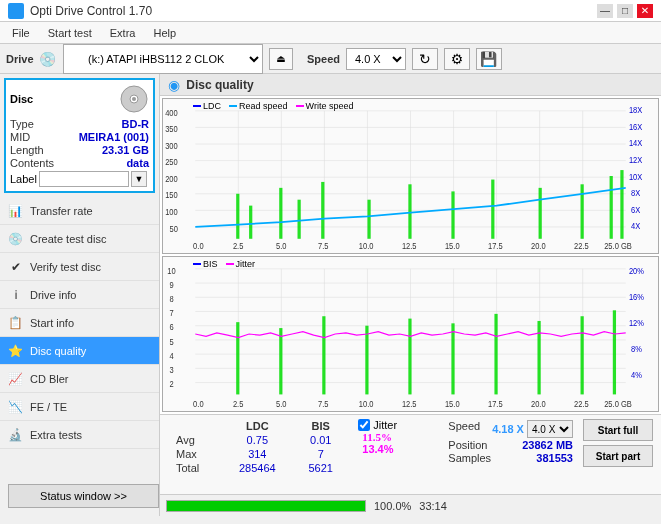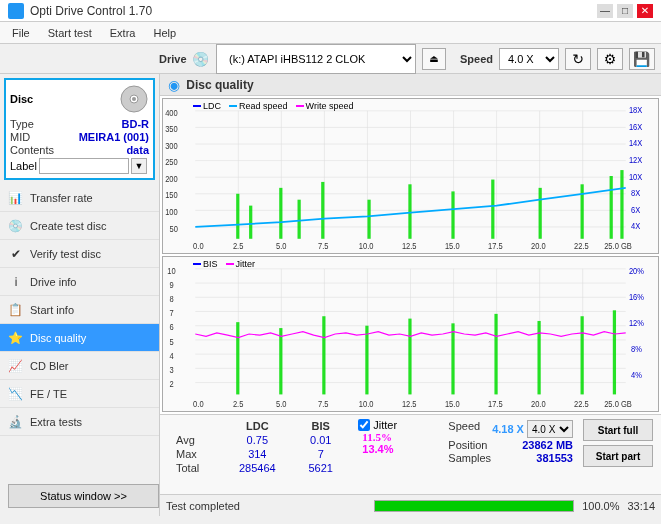--- a/index.html
+++ b/index.html
@@ -36,29 +36,28 @@
 
     
     .drive-bar {
       height: 30px;
       background: #f0f0f0;
       border-bottom: 1px solid #ccc;
       display: flex;
       align-items: center;
       padding: 0 6px;
       gap: 6px;
-      justify-content: flex-end;
     }
     .drive-label { font-weight: bold; font-size: 11px; color: #333; }
     .drive-select {
       height: 30px;
       font-size: 11px;
       border: 1px solid #aaa;
       background: #fff;
-      padding: 0 8px;
+      padding: 0 20px;
       width: 200px;
     }
     .drive-btn { height: 22px; width: 24px; border: 1px solid #aaa; background: #f8f8f8; cursor: pointer; font-size: 10px; }
     .speed-label { font-weight: bold; font-size: 11px; color: #333; margin-left: 8px; }
     .speed-select {
       height: 22px;
       font-size: 11px;
       border: 1px solid #aaa;
       background: #fff;
       padding: 0 4px;
@@ -323,20 +322,24 @@
           <circle cx="15" cy="15" r="2" fill="#999"></circle>
         </svg>
       </div>
       <div class="disc-row">
         <span class="disc-row-label">Type</span>
         <span class="disc-row-value">BD-R</span>
       </div>
       <div class="disc-row">
         <span class="disc-row-label">MID</span>
         <span class="disc-row-value">MEIRA1 (001)</span>
+      </div>
+      <div class="disc-row">
+        <span class="disc-row-label">Length</span>
+        <span class="disc-row-value">23.31 GB</span>
       </div>
       <div class="disc-row">
         <span class="disc-row-label">Contents</span>
         <span class="disc-row-value">data</span>
       </div>
       <div class="disc-label-row">
         <span>Label</span>
         <input class="disc-label-input" type="text" style="">
         <button style="width:16px;height:16px;font-size:9px;border:1px solid #aaa;cursor:pointer;background:#f0f0f0;">▼</button>
       </div>
@@ -621,21 +624,20 @@
         </div>
       </div>
 
       <div class="start-buttons">
         <button class="start-btn">Start full</button>
         <button class="start-btn">Start part</button>
       </div>
     </div>
 
     <div class="bottom-bar">
-      <span class="status-text">Test completed</span>
       <div class="progress-bar-container">
         <div class="progress-bar-fill" style="width:100%;"></div>
       </div>
       <span class="progress-text">100.0%</span>
       <span class="time-text">33:14</span>
     </div>
   </div>
 </div>
 
 </body></html>

